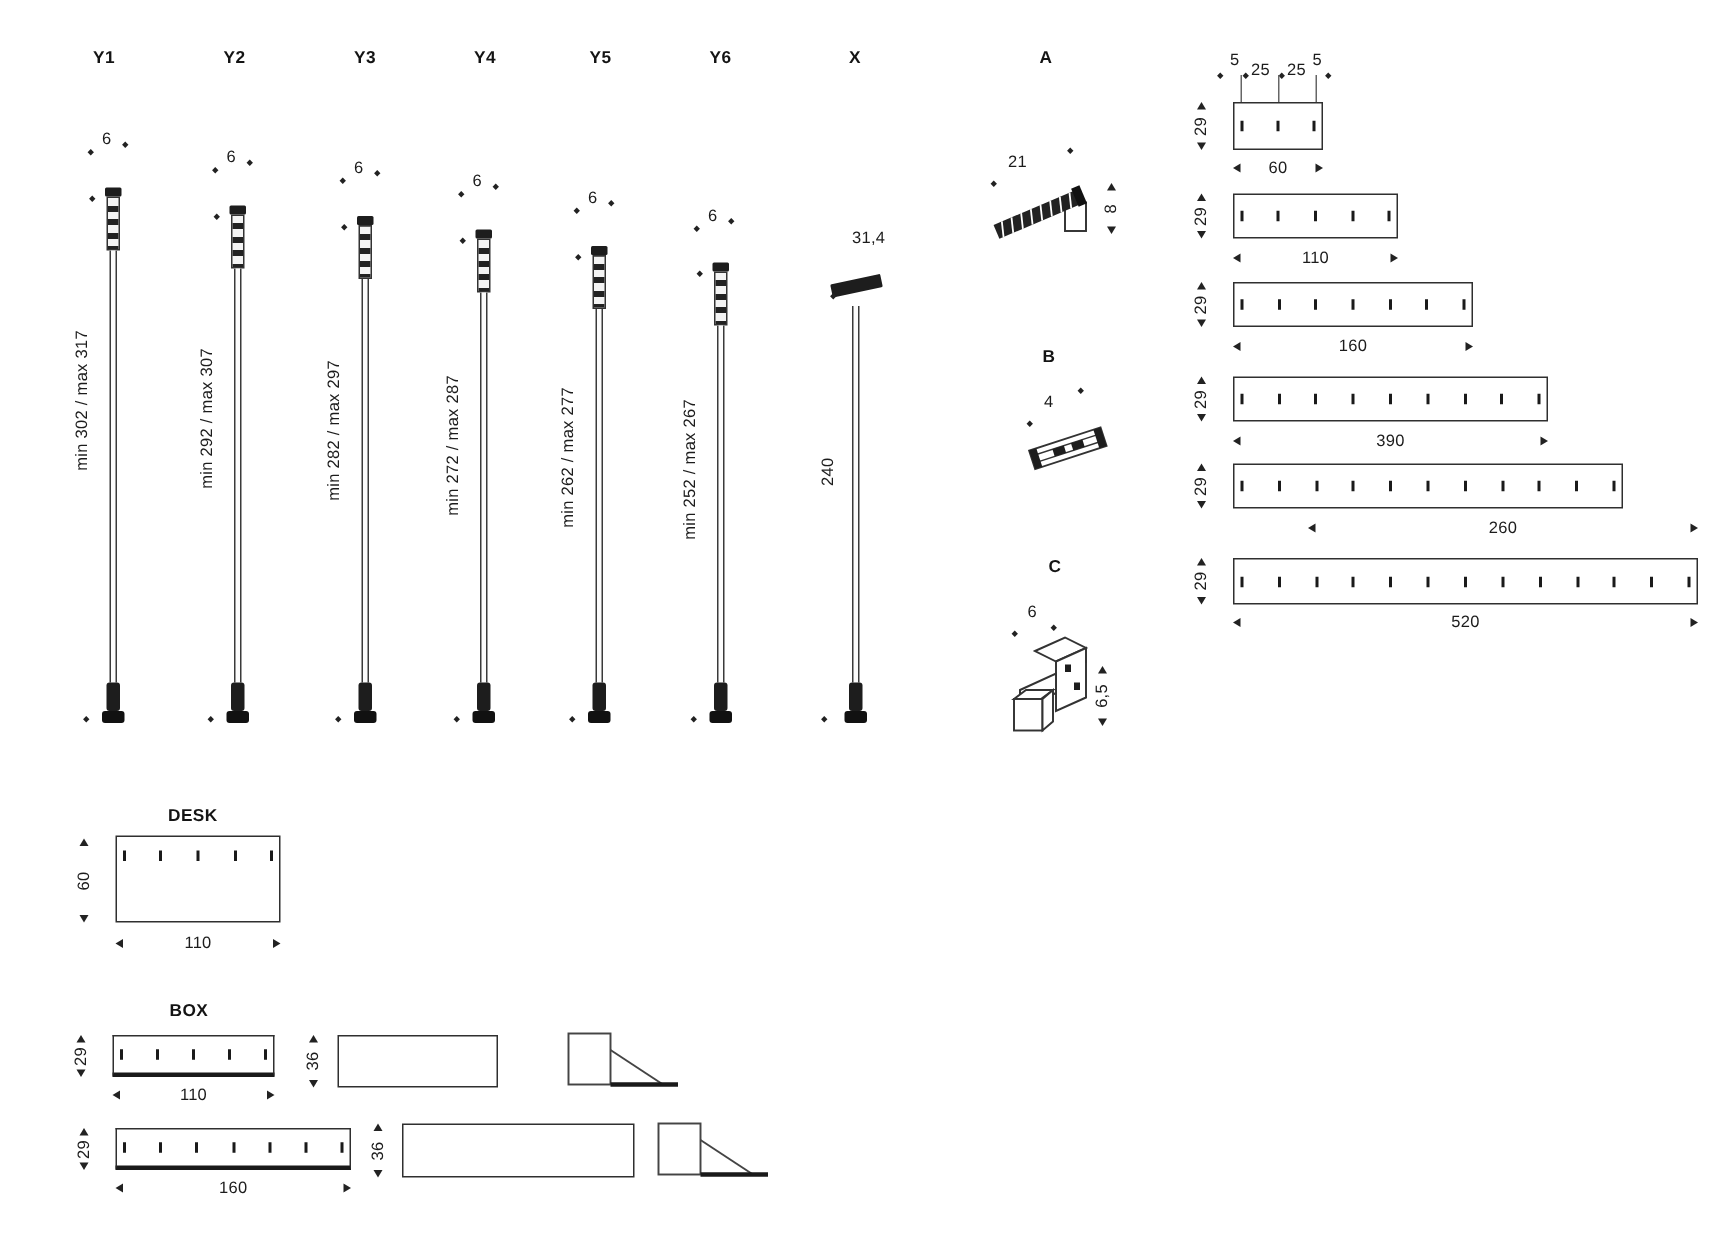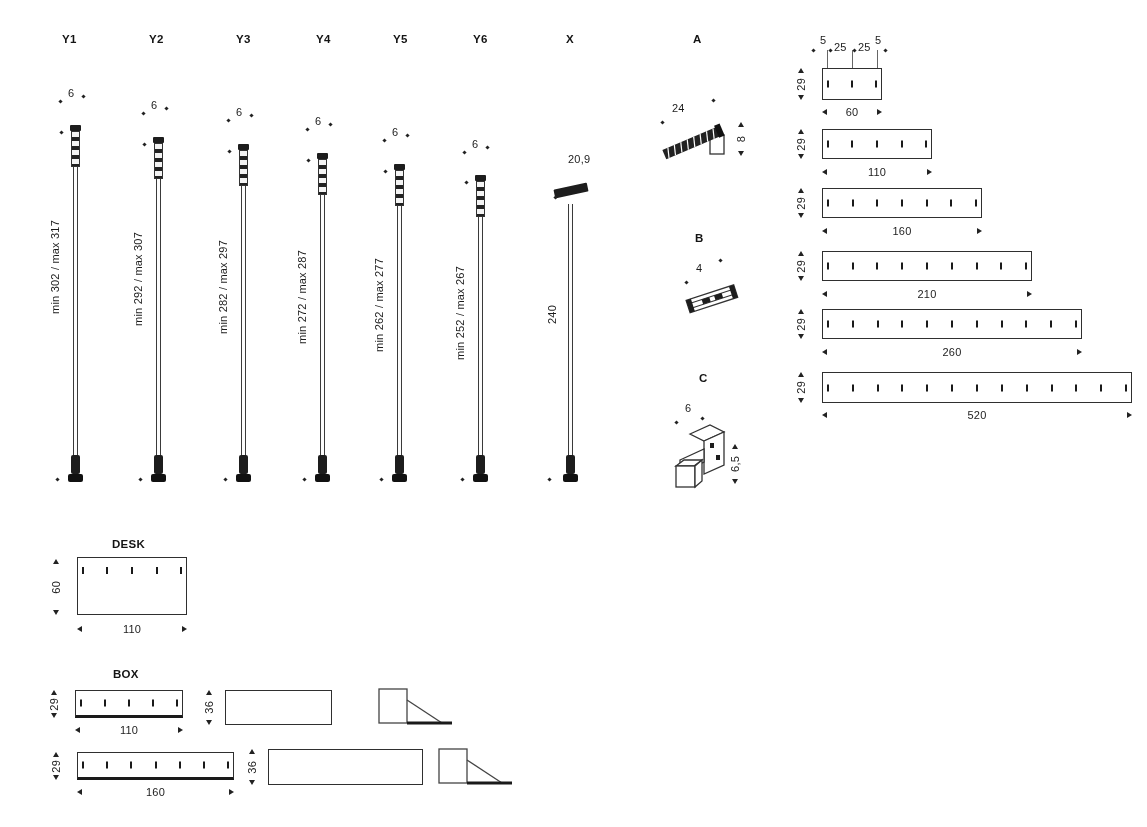--- a/index.html
+++ b/index.html
@@ -52,21 +52,21 @@
   <div class="hdr" style="left:473px;top:33px;">Y6</div>
   <div class="hdr" style="left:566px;top:33px;">X</div>
   <div class="hdr" style="left:693px;top:33px;">A</div>
 
   <div class="dim6" style="left:68px;top:87px;"><span>6</span><span class="mark mL"></span><span class="mark mR"></span></div>
   <div class="dim6" style="left:151px;top:99px;"><span>6</span><span class="mark mL"></span><span class="mark mR"></span></div>
   <div class="dim6" style="left:236px;top:106px;"><span>6</span><span class="mark mL"></span><span class="mark mR"></span></div>
   <div class="dim6" style="left:315px;top:115px;"><span>6</span><span class="mark mL"></span><span class="mark mR"></span></div>
   <div class="dim6" style="left:392px;top:126px;"><span>6</span><span class="mark mL"></span><span class="mark mR"></span></div>
   <div class="dim6" style="left:472px;top:138px;"><span>6</span><span class="mark mL"></span><span class="mark mR"></span></div>
-  <div class="dim" style="left:568px;top:153px;">20,9</div>
+  <div class="dim" style="left:568px;top:153px;">31,4</div>
 
   <div class="pole" style="left:67px;top:125px;">
     <div class="pole-cap"></div>
       <div class="pole-bodyseg"></div>
     <div class="pole-shaft" style="height:288px;"></div>
     <div class="pole-collar"></div>
       <div class="pole-base"></div>
   </div>
   <div class="pole" style="left:150px;top:137px;">
     <div class="pole-cap"></div>
@@ -128,21 +128,21 @@
   <div class="mark" style="left:465px;top:181px;"></div>
   <div class="mark" style="left:554px;top:196px;"></div>
   <div class="mark" style="left:56px;top:478px;"></div>
   <div class="mark" style="left:139px;top:478px;"></div>
   <div class="mark" style="left:224px;top:478px;"></div>
   <div class="mark" style="left:303px;top:478px;"></div>
   <div class="mark" style="left:380px;top:478px;"></div>
   <div class="mark" style="left:461px;top:478px;"></div>
   <div class="mark" style="left:548px;top:478px;"></div>
 
-  <div class="dim" style="left:672px;top:102px;">24</div>
+  <div class="dim" style="left:672px;top:102px;">21</div>
   <div class="mark" style="left:661px;top:121px;"></div>
   <div class="mark" style="left:712px;top:99px;"></div>
   <div style="position:absolute;left:658px;top:103px;">
     <svg width="92" height="66" viewBox="0 0 92 66">
       <rect x="52" y="32" width="14" height="19" fill="#fff" stroke="#333" stroke-width="1.3"></rect>
       <g transform="rotate(-23 10 50)">
         <rect x="6" y="45" width="60" height="10" fill="#222"></rect>
         <g stroke="#fff" stroke-width="1.2">
           <line x1="12" y1="45" x2="9" y2="55"></line>
             <line x1="19" y1="45" x2="16" y2="55"></line>
@@ -280,21 +280,21 @@
       <i class="slot" style="left: 53.4762px;"></i>
       <i class="slot" style="left: 78.2381px;"></i>
       <i class="slot" style="left: 103px;"></i>
       <i class="slot" style="left: 127.762px;"></i>
       <i class="slot" style="left: 152.524px;"></i>
       <i class="slot" style="left: 177.286px;"></i>
       <i class="slot" style="left: 202.048px;"></i>
     </div>
   <div class="hdim" style="left:822px;top:288px;width:210px;">
     <span class="tri tri-left"></span>
-    <span class="dimtext">210</span>
+    <span class="dimtext">390</span>
     <span class="tri tri-right"></span>
   </div>
 
   <div class="vdim" style="left:795px;top:309px;height:30px;">
     <span class="tri tri-up"></span>
     <span class="vtext">29</span>
     <span class="tri tri-down"></span>
   </div>
   <div class="shelfbox" style="left:822px;top:309px;width:260px;height:30px;">
       <i class="slot" style="left: 3.96154px;"></i>
@@ -302,21 +302,21 @@
       <i class="slot" style="left: 53.5769px;"></i>
       <i class="slot" style="left: 78.3846px;"></i>
       <i class="slot" style="left: 103.192px;"></i>
       <i class="slot" style="left: 128px;"></i>
       <i class="slot" style="left: 152.808px;"></i>
       <i class="slot" style="left: 177.615px;"></i>
       <i class="slot" style="left: 202.423px;"></i>
       <i class="slot" style="left: 227.231px;"></i>
       <i class="slot" style="left: 252.038px;"></i>
     </div>
-  <div class="hdim" style="left:822px;top:346px;width:260px;">
+  <div class="hdim" style="left:872px;top:346px;width:260px;">
     <span class="tri tri-left"></span>
     <span class="dimtext">260</span>
     <span class="tri tri-right"></span>
   </div>
 
   <div class="vdim" style="left:795px;top:372px;height:31px;">
     <span class="tri tri-up"></span>
     <span class="vtext">29</span>
     <span class="tri tri-down"></span>
   </div>

